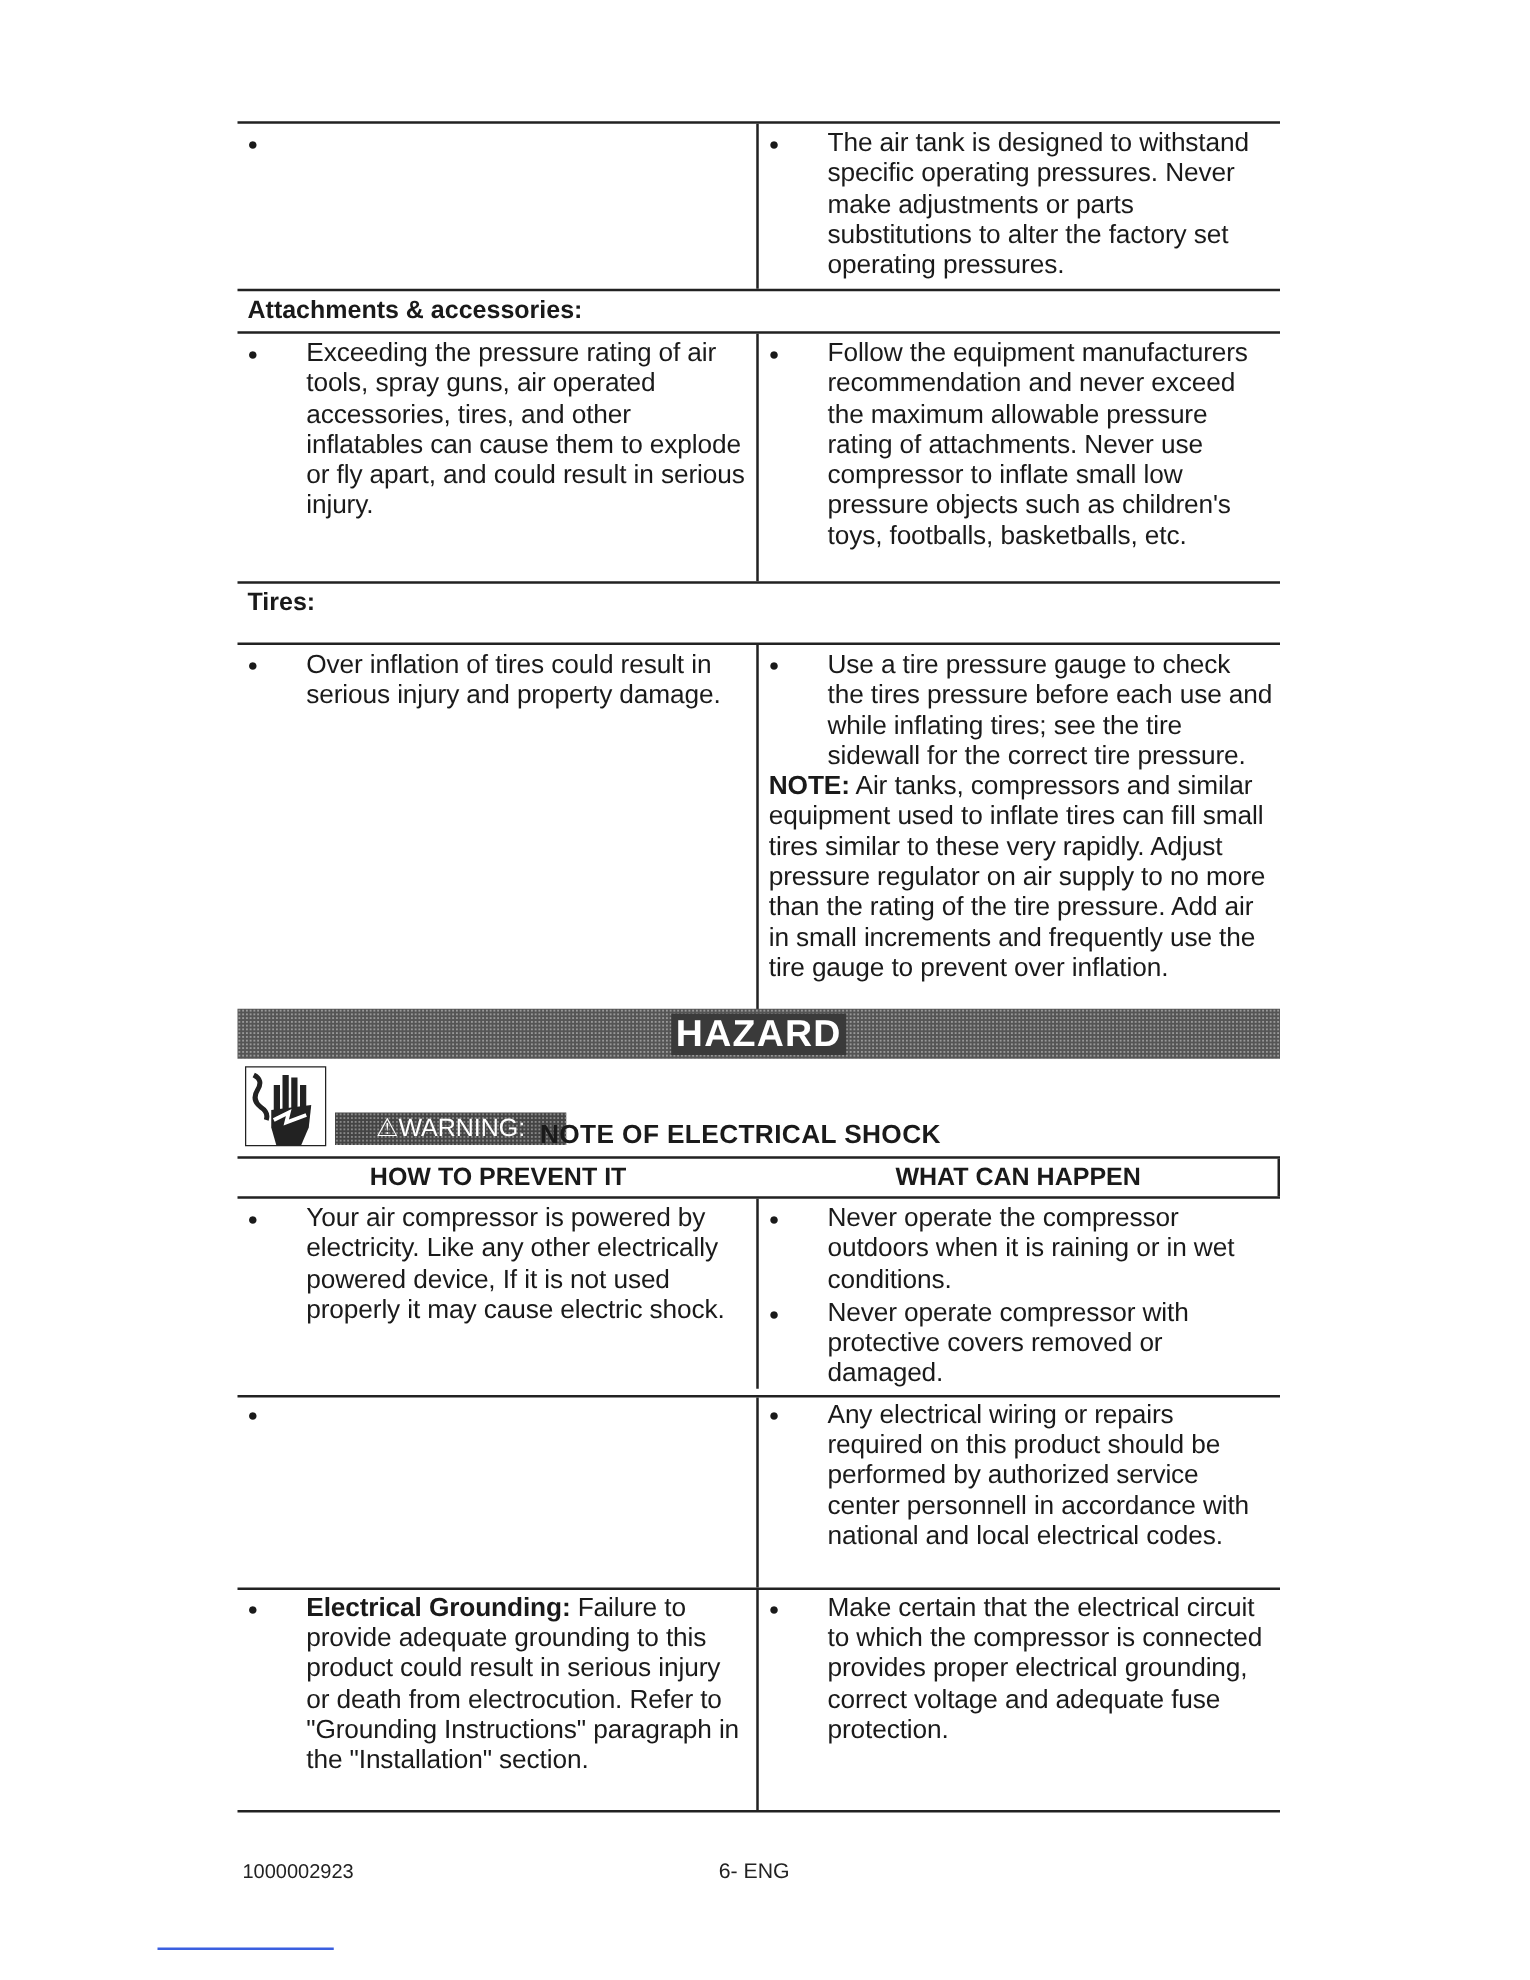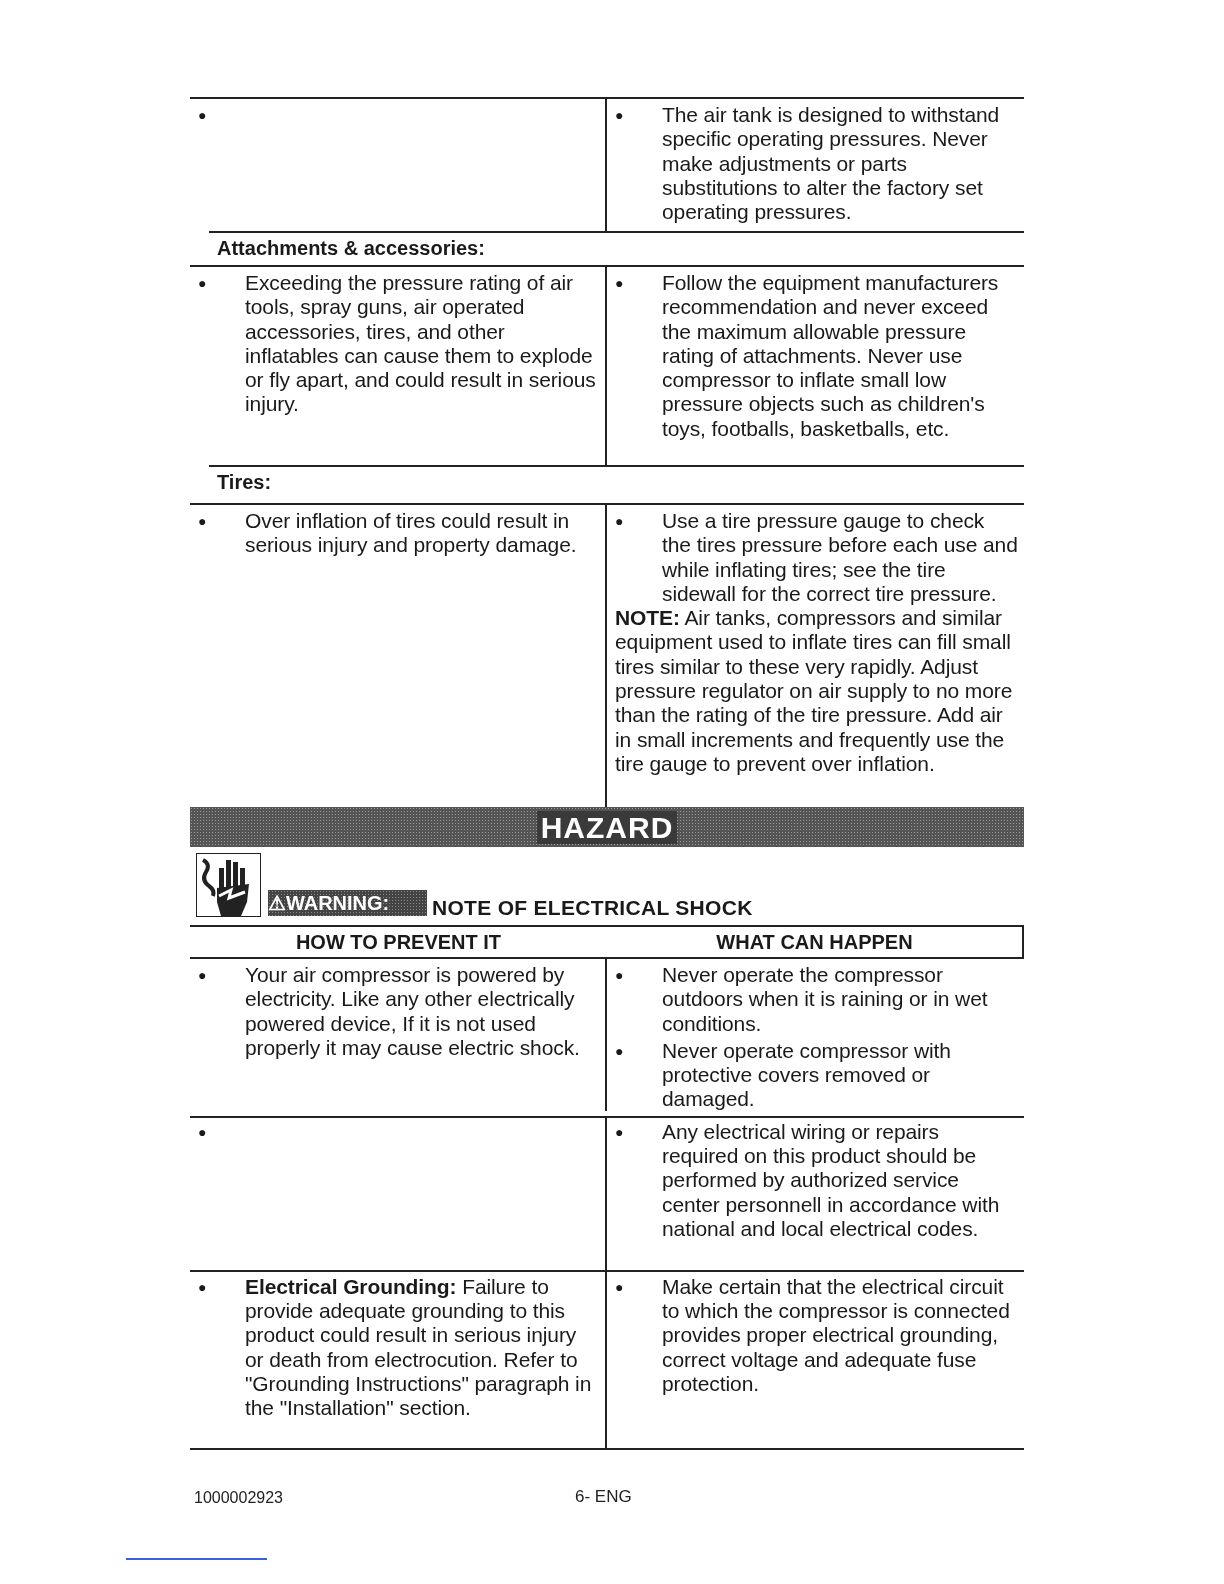--- a/index.html
+++ b/index.html
@@ -7,31 +7,31 @@
   .page { position:absolute; left:190px; top:97px; width:834px; }
   .row { display:flex; border-top:2px solid #222; }
   .cell { width:50%; box-sizing:border-box; }
   .cell.left { border-right:2px solid #222; padding:0 6px 4px 8px; }
   .cell.right { padding:0 6px 4px 8px; }
   .bul { display:flex; font-size:21px; line-height:24.3px; letter-spacing:-0.1px; }
   .bul .dot { width:47px; flex:none; font-size:14px; padding-left:0; line-height:24.3px; }
   .bul .txt { flex:1; }
   .note { font-size:21px; line-height:24.3px; letter-spacing:-0.1px; }
   .note b, .bul b { font-weight:bold; }
-  .sect { border-top:2px solid #222; font-size:20px; font-weight:bold; padding:3px 8px 5px 8px; line-height:24px;margin-left:19px; }
+  .sect { border-top:2px solid #222; font-size:20px; font-weight:bold; padding:3px 8px 5px 8px; line-height:24px; }
   .hazard { position:absolute; left:190px; top:807px; width:834px; height:40px;
     background-color:#555;
     background-image: radial-gradient(#999 0.8px, transparent 1px);
     background-size:3px 3px;
     color:#ffffff; font-weight:bold; font-size:30px; text-align:center; line-height:42px; letter-spacing:1px; }
   .hazard span { background:#3a3a3a; padding:0 4px; }
   .shock-icon { position:absolute; left:196px; top:853px; width:63px; height:62px; border:1px solid #222; background:#fff; }
-  .warn-badge { position:absolute; left:268px; top:890px; width:159px; height:26px;
+  .warn-badge { position:absolute; left:268px; top:890px; width:185px; height:26px;
     background-color:#444; background-image: radial-gradient(#888 0.8px, transparent 1px); background-size:3px 3px;
-    color:#fff; font-weight:bold; font-size:20px; line-height:26px; }
+    color:#fff; font-weight:normal; font-size:20px; line-height:26px; text-align:center; }
   .risk-title { position:absolute; left:432px; top:896px; font-size:21px; font-weight:bold; letter-spacing:0.3px; }
   .elec { position:absolute; left:190px; top:925px; width:834px; }
   .hdr { display:flex; border-top:2px solid #222; border-bottom:2px solid #222; }
   .hdr .cell { text-align:center; font-weight:bold; font-size:20px; padding:2px 0 2px 0; line-height:26px; }
   .hdr .cell.left { padding-left:0; }
   .bottom-line { border-top:2px solid #222; }
   .footer-id { position:absolute; left:194px; top:1489px; font-size:16px; color:#222; }
   .footer-page { position:absolute; left:575px; top:1487px; font-size:17px; color:#222; }
   .link-line { position:absolute; left:126px; top:1558px; width:141px; height:2px; background:#3a5fe0; }
 </style>
@@ -60,21 +60,21 @@
           <span class="txt">Exceeding the pressure rating of air tools, spray guns, air operated accessories, tires, and other inflatables can cause them to explode or fly apart, and could result in serious injury.</span>
         </div>
     </div>
     <div class="cell right" style="padding-top:4px;">
       <div class="bul">
           <span class="dot">●</span>
           <span class="txt">Follow the equipment manufacturers recommendation and never exceed the maximum allowable pressure rating of attachments. Never use compressor to inflate small low pressure objects such as children's toys, footballs, basketballs, etc.</span>
         </div>
     </div>
   </div>
-  <div class="sect" style="padding-bottom:9px;">Tires:</div>
+  <div class="sect" style="padding-bottom:20px;">Tires:</div>
   <div class="row">
     <div class="cell left" style="height:302px;padding-top:4px;">
       <div class="bul">
           <span class="dot">●</span>
           <span class="txt">Over inflation of tires could result in serious injury and property damage.</span>
         </div>
     </div>
     <div class="cell right" style="padding-top:4px;">
       <div class="bul">
           <span class="dot">●</span>

